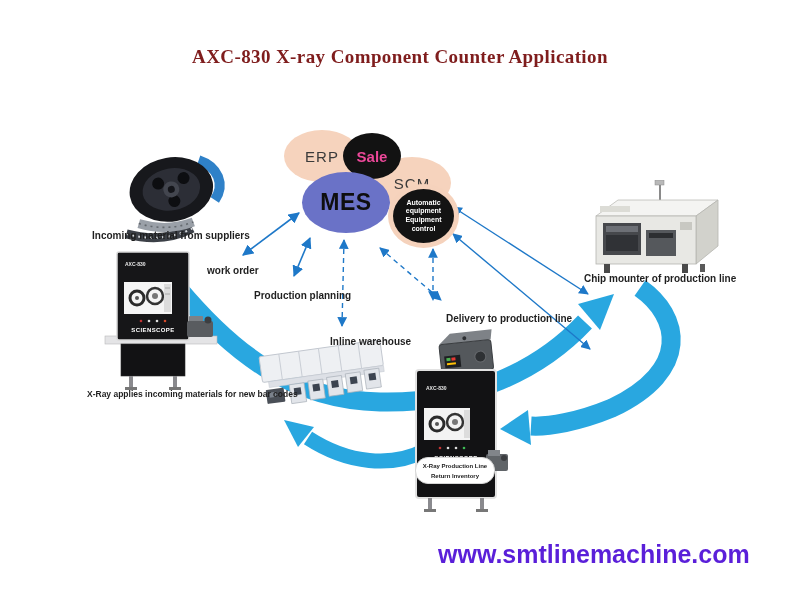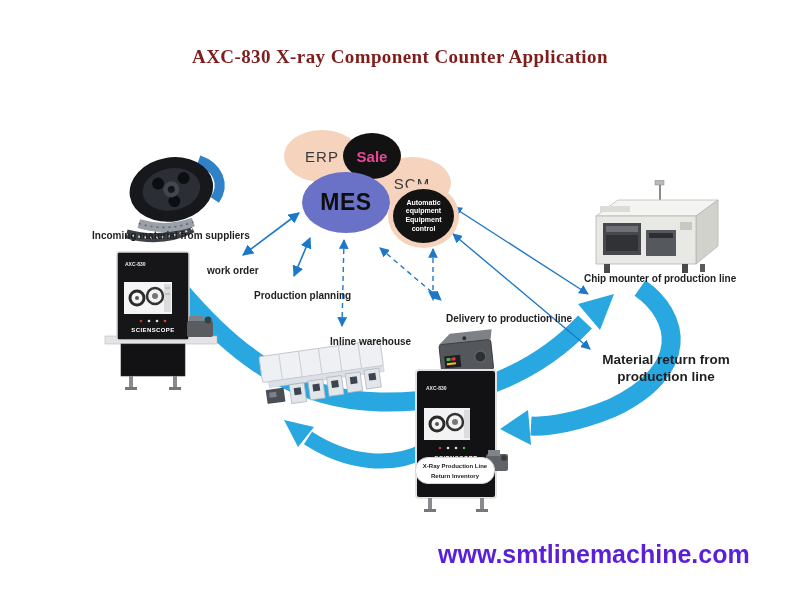--- a/index.html
+++ b/index.html
@@ -224,21 +224,20 @@
       <circle cx="98" cy="92" r="3" fill="#3c3e41"></circle>
     </g>
   </svg>
 
   <div id="lbl-incoming" class="abs lbl">Incoming material from suppliers</div>
   <div id="lbl-workorder" class="abs lbl">work order</div>
   <div id="lbl-planning" class="abs lbl">Production planning</div>
   <div id="lbl-warehouse" class="abs lbl">Inline warehouse</div>
   <div id="lbl-delivery" class="abs lbl">Delivery to production line</div>
   <div id="lbl-chip" class="abs lbl">Chip mounter of production line</div>
-  <div id="lbl-return" class="abs lbl">Material return from
-production line</div>
+  <div id="lbl-xray-in" class="abs lbl">X-Ray applies incoming materials for new bar codes</div>
 
   <div id="bubble" class="abs">X-Ray Production Line
 Return Inventory</div>
 
   <div id="website" class="abs">www.smtlinemachine.com</div>
 
 </div>
 
 </body></html>

